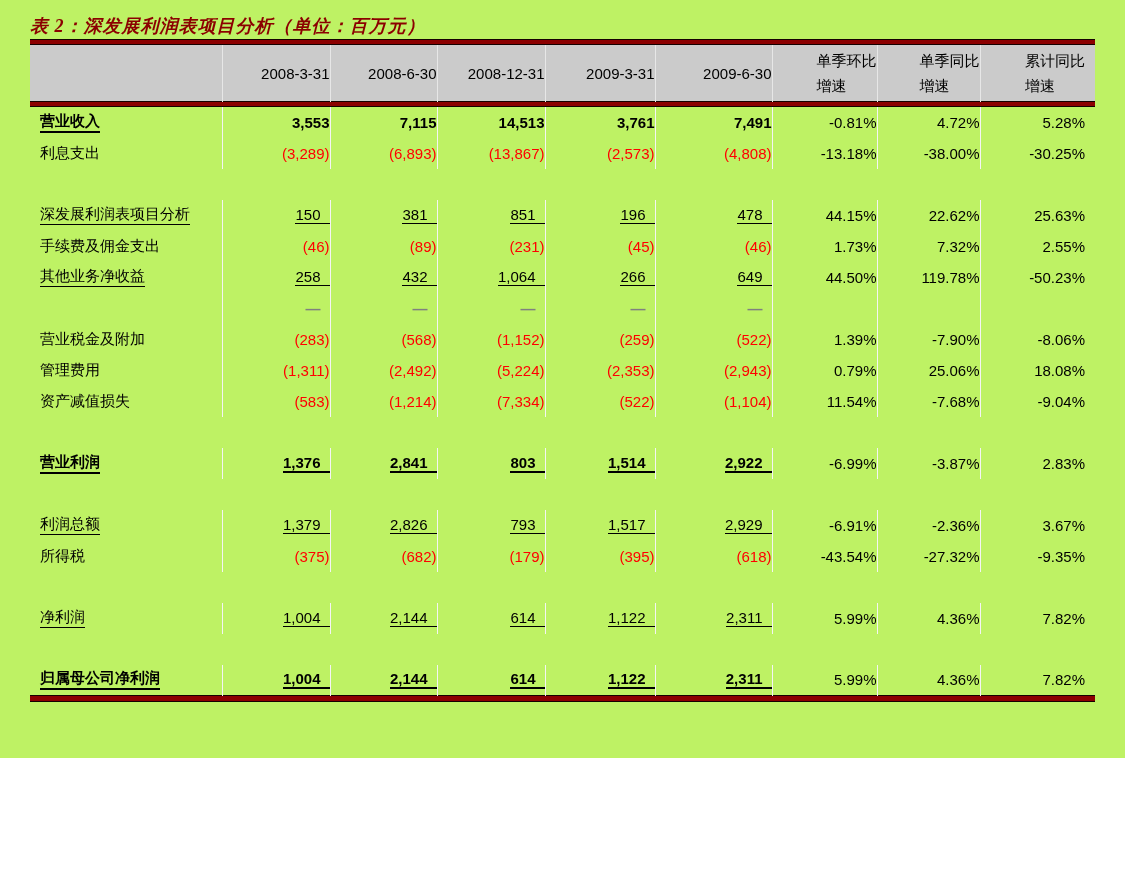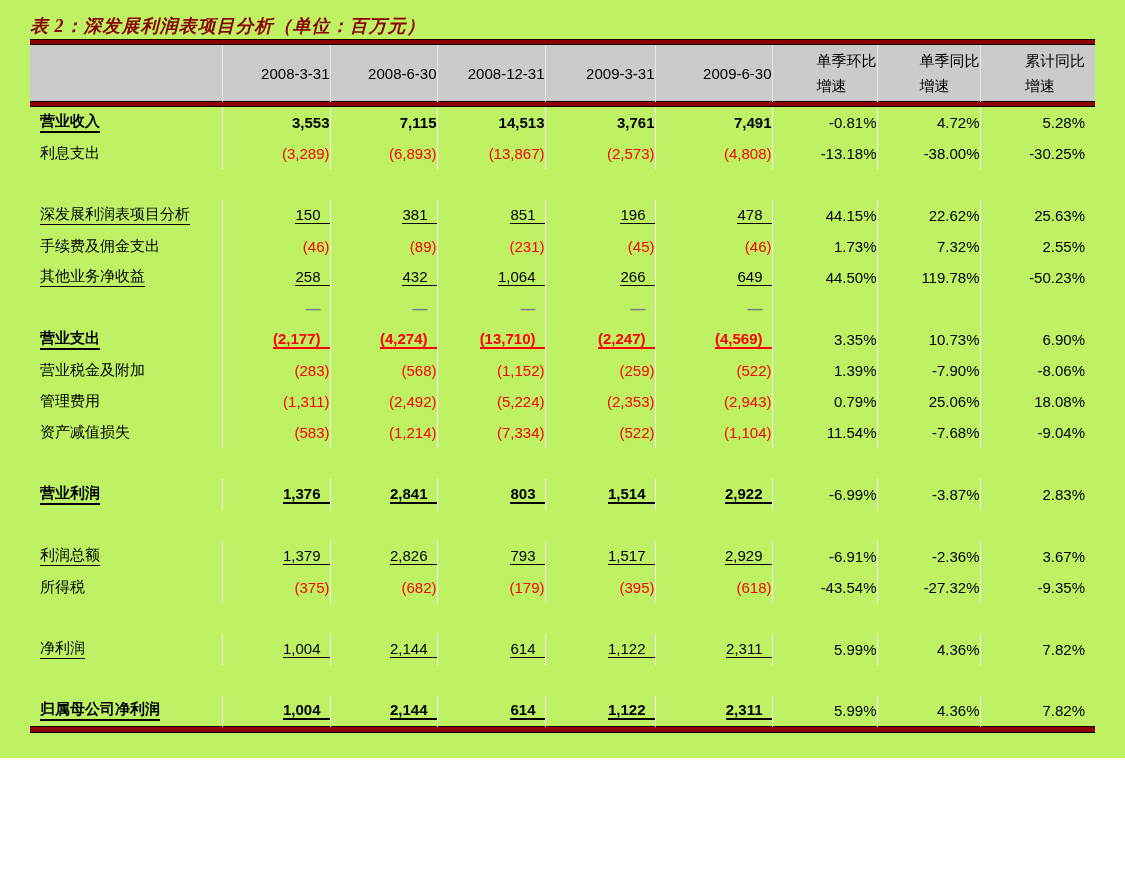--- a/index.html
+++ b/index.html
@@ -172,31 +172,20 @@
             <td class="v"><span class="dash pad">—</span></td>
             <td class="v"><span class="dash pad">—</span></td>
             <td class="v"><span class="dash pad">—</span></td>
             <td class="v"><span class="dash pad">—</span></td>
             <td class="v"><span class="dash pad">—</span></td>
             <td class="g"></td>
             <td class="g"></td>
             <td class="g"></td>
           </tr>
           <tr>
-            <td class="lbl bold"><span class="u u2">营业支出</span></td>
-            <td class="v red bold"><span class="u u2 pad">(2,177)</span></td>
-            <td class="v red bold"><span class="u u2 pad">(4,274)</span></td>
-            <td class="v red bold"><span class="u u2 pad">(13,710)</span></td>
-            <td class="v red bold"><span class="u u2 pad">(2,247)</span></td>
-            <td class="v red bold"><span class="u u2 pad">(4,569)</span></td>
-            <td class="g">3.35%</td>
-            <td class="g">10.73%</td>
-            <td class="g">6.90%</td>
-          </tr>
-          <tr>
             <td class="lbl">营业税金及附加</td>
             <td class="v red">(283)</td>
             <td class="v red">(568)</td>
             <td class="v red">(1,152)</td>
             <td class="v red">(259)</td>
             <td class="v red">(522)</td>
             <td class="g">1.39%</td>
             <td class="g">-7.90%</td>
             <td class="g">-8.06%</td>
           </tr>

